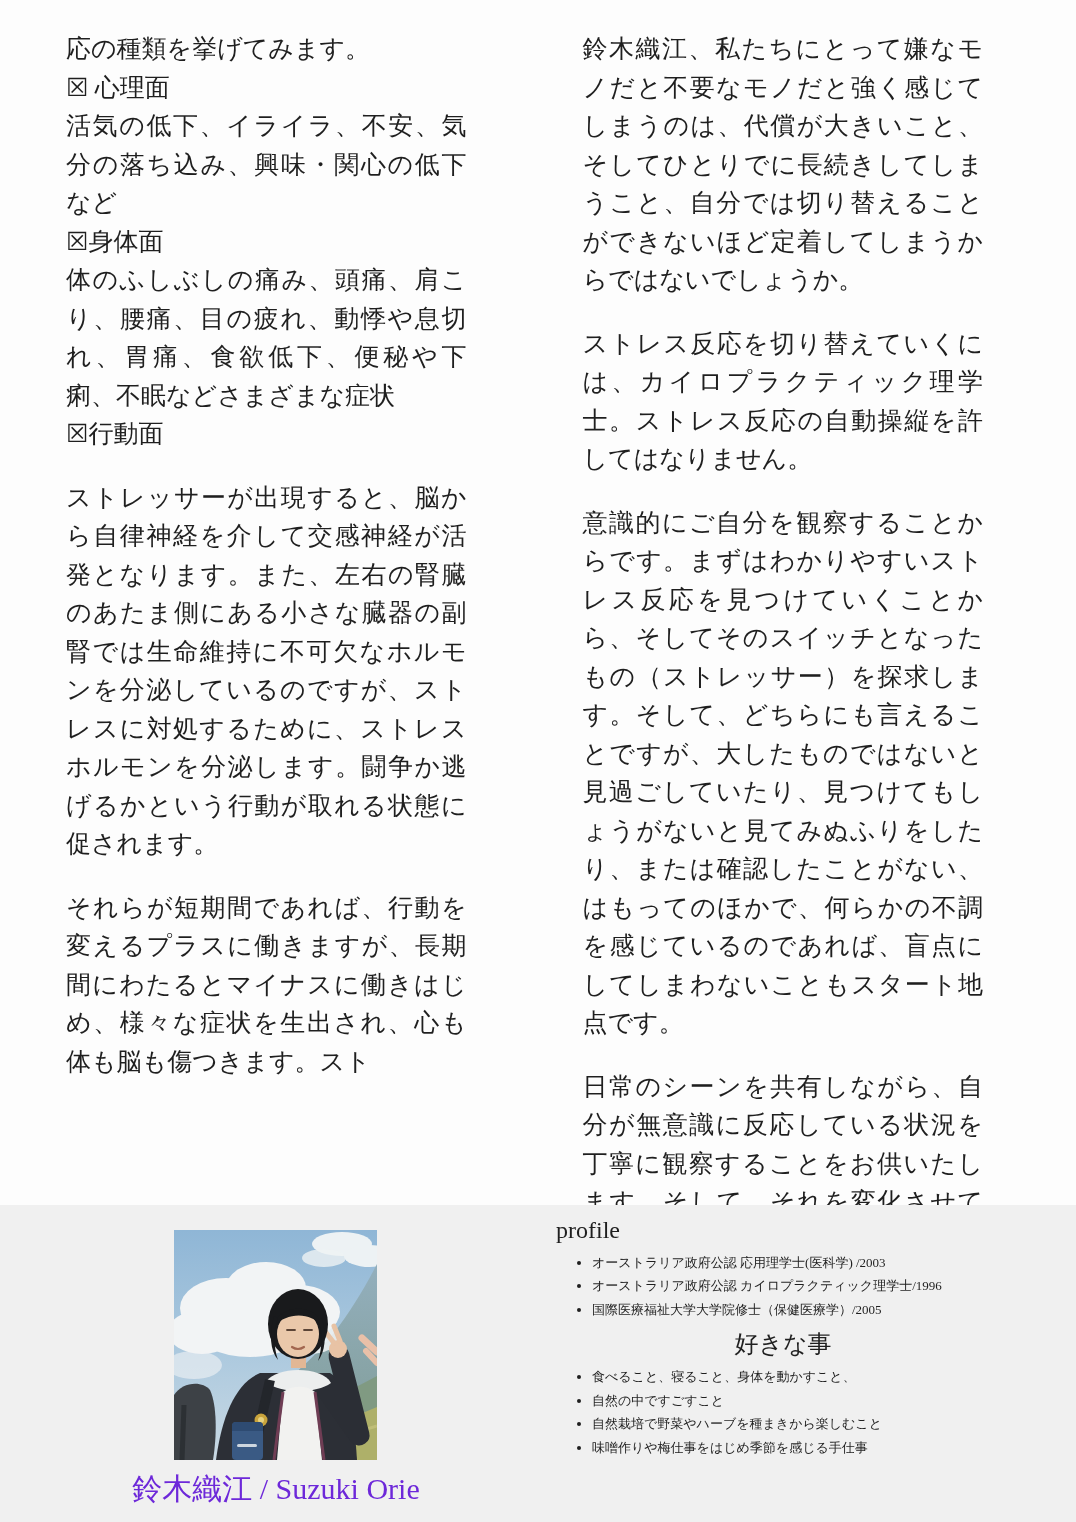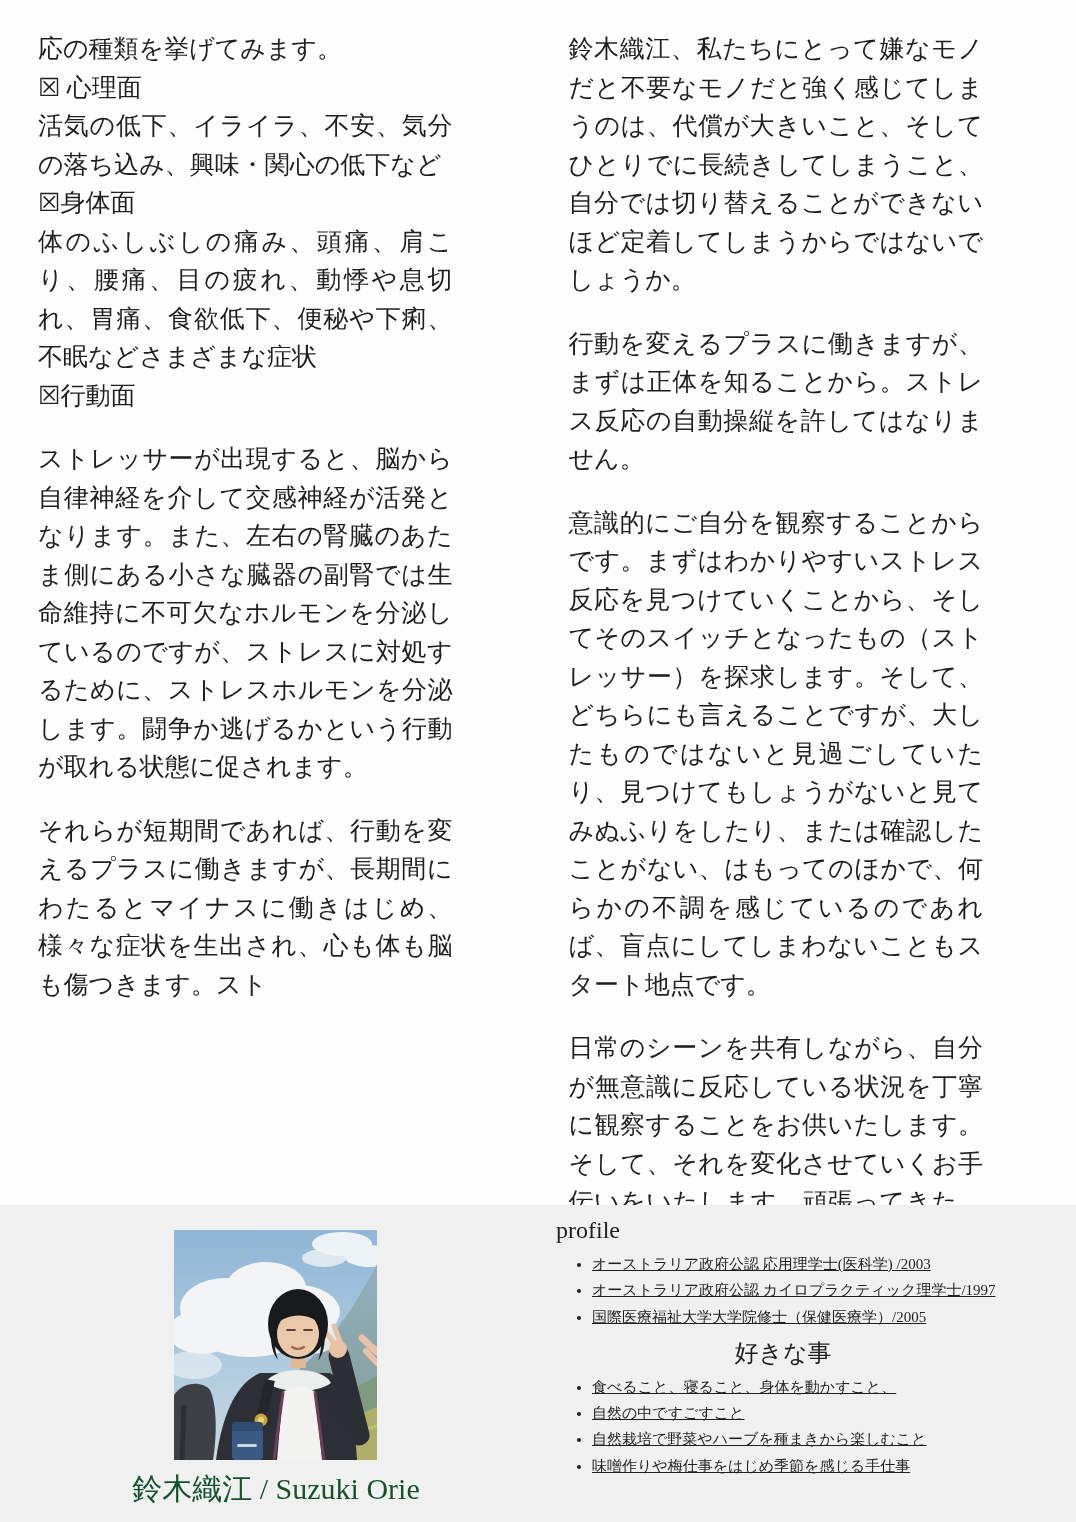--- a/index.html
+++ b/index.html
@@ -4,43 +4,43 @@
 <style>
   html,body{margin:0;padding:0;background:#ffffff;}
   .page{
     position:relative;width:1076px;height:1522px;overflow:hidden;
     background:var(--page-bg,#fdfdfd);color:var(--ink,#1f1f1f);
     font-family:"Liberation Serif","DejaVu Serif",serif;
   }
   
   .article{
     box-sizing:border-box;height:1205px;overflow:hidden;
-    display:flex;gap:116px;padding:30px 93px 0 38px;
+    display:flex;gap:116px;padding:30px 93px 0 38px;margin-left:28px;
   }
   .col{flex:1 1 0;font-size:25px;line-height:1.54;text-align:justify;}
   .col p{margin:0 0 25px 0;}
   .seg{display:block;}
   
   .footer{
     box-sizing:border-box;height:317px;display:flex;
     background:var(--footer-bg,#f0f0f0);
   }
   .photo-cell{flex:0 0 538px;}
   .photo-frame{width:203px;height:230px;margin:25px 0 0 174px;}
   .photo-frame svg{display:block;width:100%;height:100%;}
   .caption{
     width:402px;margin:11px 0 0 75px;text-align:center;
-    font-size:30px;line-height:1.2;color:#14532d;
+    font-size:30px;line-height:1.2;color:#6d28d9;
   }
   .info-cell{flex:1 1 auto;box-sizing:border-box;padding:10px 66px 0 18px;}
   .profile-heading{font-size:24px;line-height:1.25;}
   .likes-heading{font-size:24px;line-height:1.25;margin-top:10px;text-align:center;}
   ul.bullets{
     margin:9px 0 0 0;padding:0 0 0 36px;list-style:disc;
-    font-size:15px;line-height:1.42;text-decoration:underline;
+    font-size:13px;line-height:1.42;
   }
   ul.bullets li{margin:0 0 5px 0;}
 </style>
 </head>
 <body>
 
 <div class="page" style="--page-bg: #fdfdfd; --footer-bg: #f0f0f0; --ink: #1f1f1f;">
 
   <main class="article">
     <section class="col" id="left-column">
@@ -57,21 +57,21 @@
         </p>
         <p>
           <span class="seg">それらが短期間であれば、行動を変えるプラスに働きますが、長期間にわたるとマイナスに働きはじめ、様々な症状を生出され、心も体も脳も傷つきます。スト</span>
         </p>
       </section>
     <section class="col" id="right-column">
         <p>
           <span class="seg">鈴木織江、私たちにとって嫌なモノだと不要なモノだと強く感じてしまうのは、代償が大きいこと、そしてひとりでに長続きしてしまうこと、自分では切り替えることができないほど定着してしまうからではないでしょうか。</span>
         </p>
         <p>
-          <span class="seg">行動を変えるプラスに働きますが、まずは正体を知ることから。ストレス反応の自動操縦を許してはなりません。</span>
+          <span class="seg">ストレス反応を切り替えていくには、カイロプラクティック理学士。ストレス反応の自動操縦を許してはなりません。</span>
         </p>
         <p>
           <span class="seg">意識的にご自分を観察することからです。まずはわかりやすいストレス反応を見つけていくことから、そしてそのスイッチとなったもの（ストレッサー）を探求します。そして、どちらにも言えることですが、大したものではないと見過ごしていたり、見つけてもしょうがないと見てみぬふりをしたり、または確認したことがない、はもってのほかで、何らかの不調を感じているのであれば、盲点にしてしまわないこともスタート地点です。</span>
         </p>
         <p>
           <span class="seg">日常のシーンを共有しながら、自分が無意識に反応している状況を丁寧に観察することをお供いたします。そして、それを変化させていくお手伝いをいたします。頑張ってきた、自分自身をあたたかな眼差しで眺め、よくやってきたね！と言えますように。</span>
         </p>
       </section>
   </main>
 
@@ -143,21 +143,21 @@
           <path d="M118,117 Q124,121 130,117" stroke="#a2664f" stroke-width="2.2" fill="none" stroke-linecap="round"></path>
         </svg>
       </figure>
       <div class="caption">鈴木織江 / Suzuki Orie</div>
     </div>
 
     <div class="info-cell">
       <div class="profile-heading">profile</div>
       <ul class="bullets" id="credentials-list">
           <li>オーストラリア政府公認 応用理学士(医科学) /2003</li>
-          <li>オーストラリア政府公認 カイロプラクティック理学士/1997</li>
+          <li>オーストラリア政府公認 カイロプラクティック理学士/1996</li>
           <li>国際医療福祉大学大学院修士（保健医療学）/2005</li>
         </ul>
       <div class="likes-heading">好きな事</div>
       <ul class="bullets" id="likes-list">
           <li>食べること、寝ること、身体を動かすこと、</li>
           <li>自然の中ですごすこと</li>
           <li>自然栽培で野菜やハーブを種まきから楽しむこと</li>
           <li>味噌作りや梅仕事をはじめ季節を感じる手仕事</li>
         </ul>
     </div>

